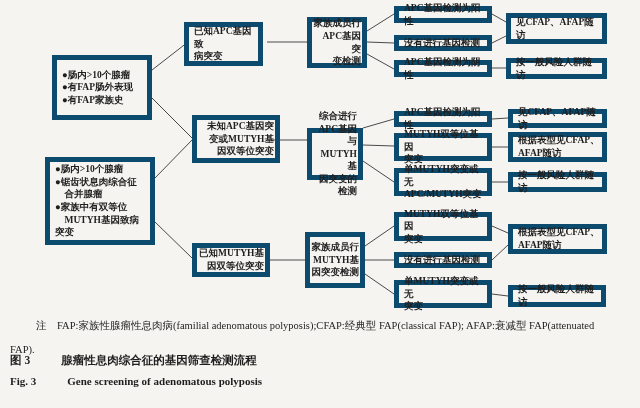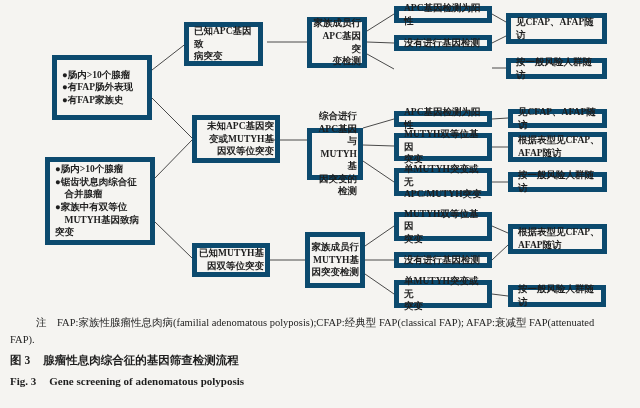--- a/index.html
+++ b/index.html
@@ -15,25 +15,25 @@
     position:absolute;border:5px solid #0c4a6e;
     display:flex;align-items:center;
     font-size:9.5px;line-height:1.32;font-weight:600;
     box-sizing:border-box;background:transparent;
   }
   .box span{display:block;width:100%;white-space:pre-line;}
   .tl span{text-align:left;padding:0 2px 0 5px;}
   .tc span{text-align:right;padding:0 1px;}
   .note{
     position:absolute;left:10px;top:314px;width:624px;margin:0;
-    font-size:10.5px;line-height:17px;text-indent:26px;white-space:pre-line;
+    font-size:10.5px;line-height:24px;text-indent:26px;white-space:pre-line;
   }
   .cap-cn{position:absolute;left:10px;top:353px;margin:0;font-size:11.5px;font-weight:bold;}
   .cap-en{position:absolute;left:10px;top:375px;margin:0;font-size:11px;font-weight:bold;}
-  .cap-label{margin-right:13px;}
+  .cap-label{margin-right:31px;}
 </style>
 </head>
 <body>
 
 <div class="page">
   <div class="chart">
 
     <svg class="connectors" width="640" height="312" viewBox="0 0 640 312">
       <g>
         <line x1="152" y1="70" x2="188" y2="42"></line>
@@ -108,20 +108,23 @@
 MUTYH基
 因突变检测</span>
     </div>
 
     <div class="box tl" style="left:394px;top:6px;width:98px;height:17px">
       <span>APC基因检测为阳性</span>
     </div>
     <div class="box tl" style="left:394px;top:35px;width:98px;height:16px">
       <span>没有进行基因检测</span>
     </div>
+    <div class="box tl" style="left:394px;top:60px;width:98px;height:17px">
+      <span>APC基因检测为阴性</span>
+    </div>
     <div class="box tl" style="left:394px;top:111px;width:98px;height:16px">
       <span>APC基因检测为阳性</span>
     </div>
     <div class="box tl" style="left:394px;top:133px;width:98px;height:28px">
       <span>MUTYH双等位基因
 突变</span>
     </div>
     <div class="box tl" style="left:394px;top:168px;width:98px;height:28px">
       <span>单MUTYH突变或无
 APC/MUTYH突变</span>

